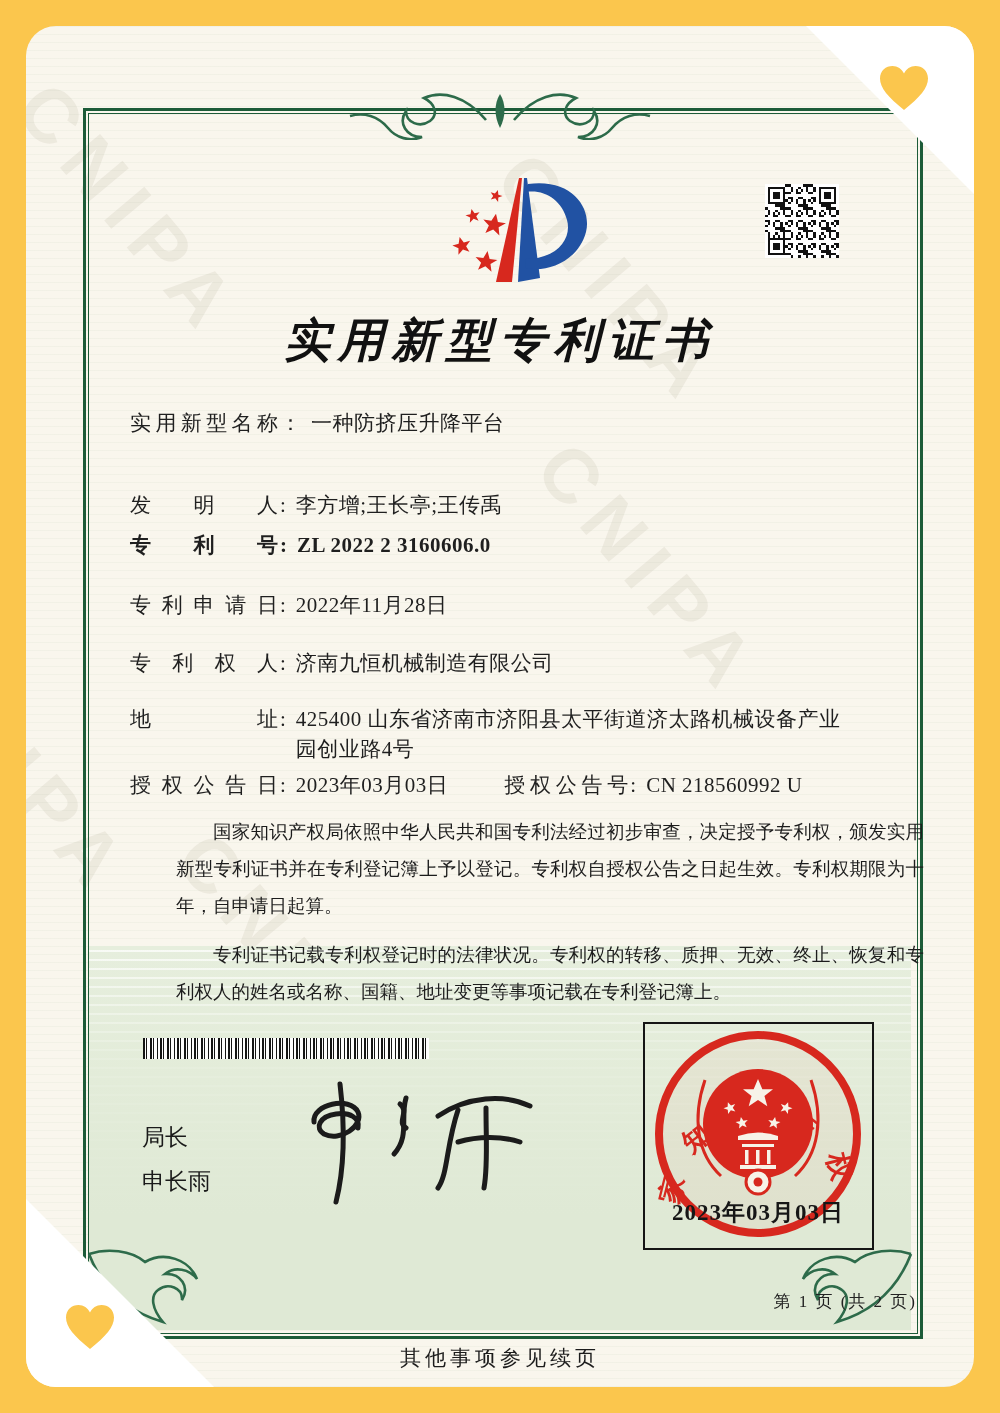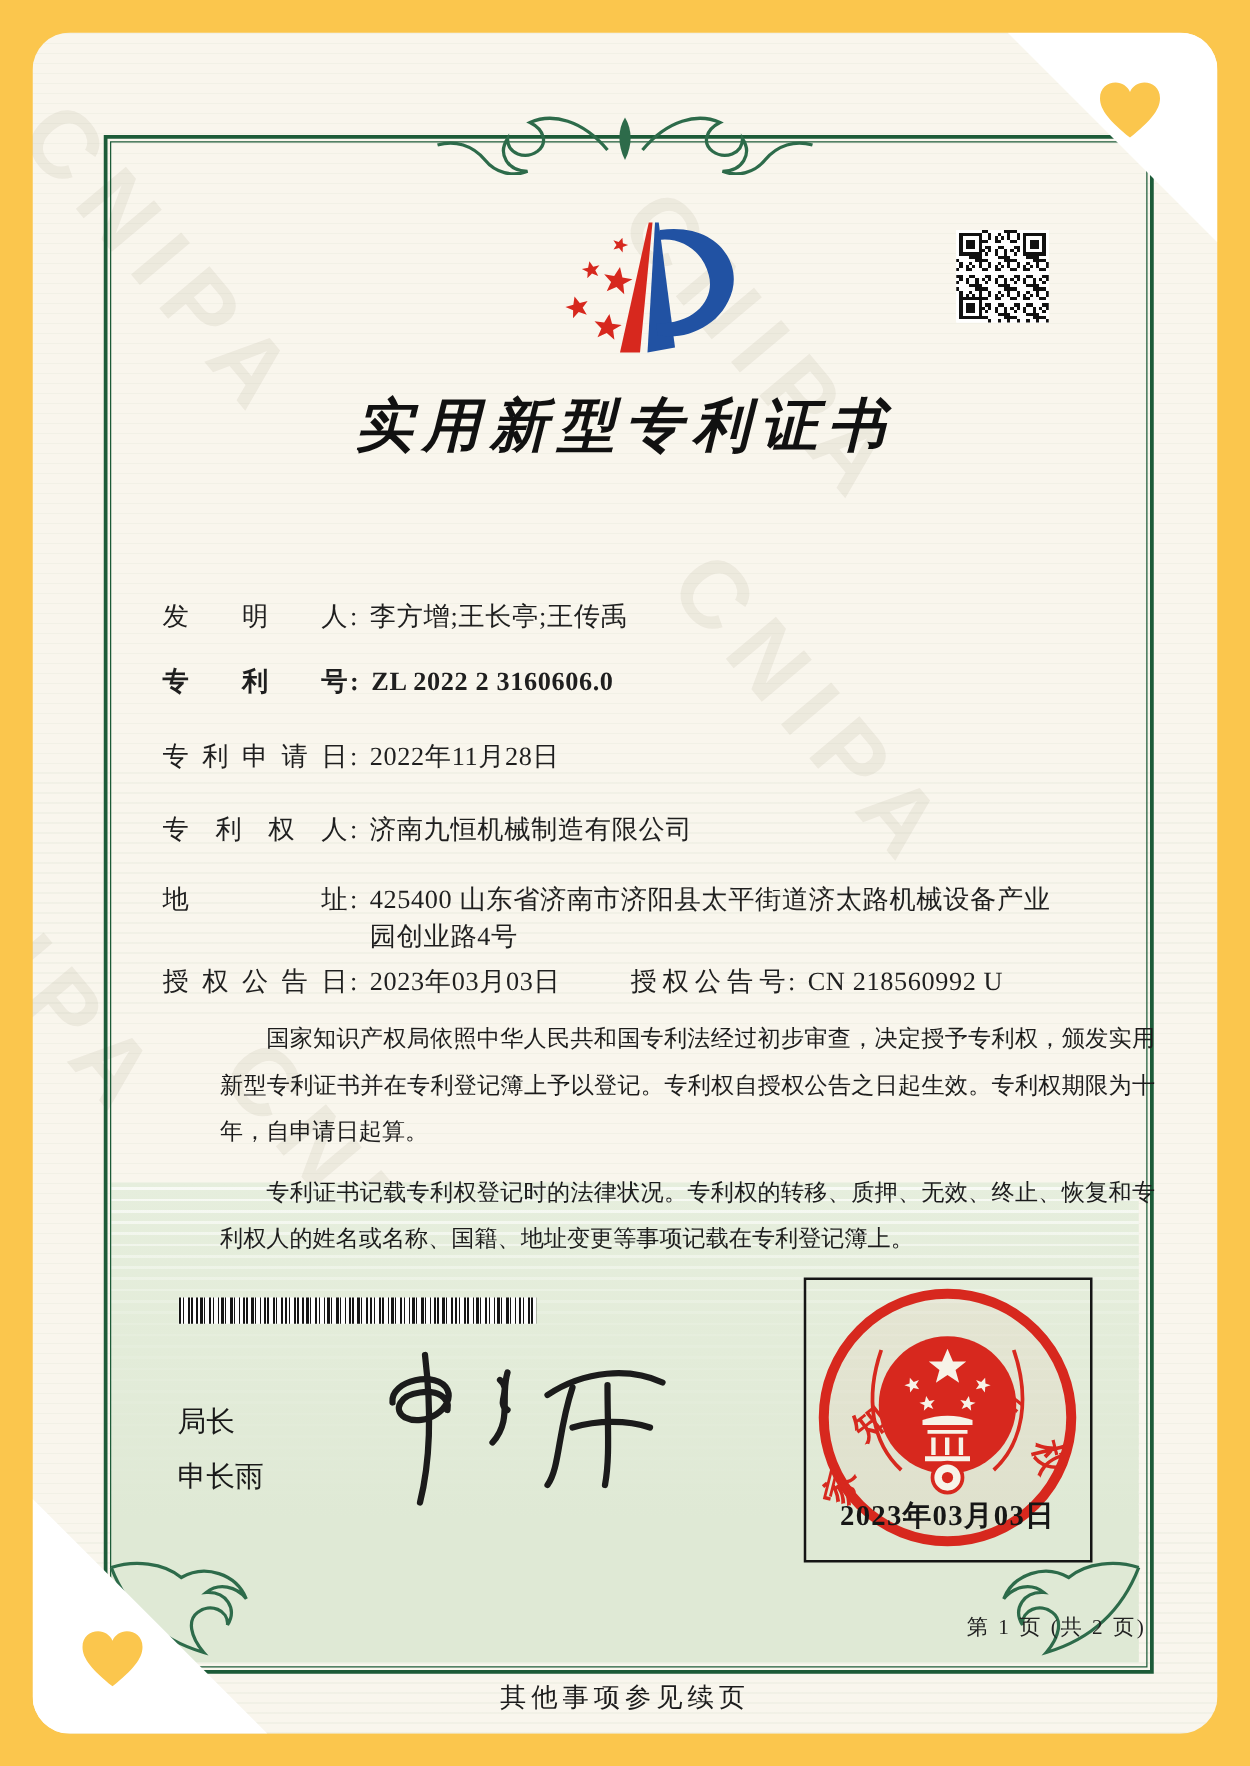--- a/index.html
+++ b/index.html
@@ -393,21 +393,26 @@
           <rect x="16" y="28" width="1" height="1"></rect>
           <rect x="19" y="28" width="1" height="1"></rect>
           <rect x="22" y="28" width="1" height="1"></rect>
           <rect x="25" y="28" width="1" height="1"></rect>
           <rect x="28" y="28" width="1" height="1"></rect>
         </g>
     </svg>
 
     <div class="title">实用新型专利证书</div>
 
-    <div class="row" style="top:452px;align-items:flex-end;">
+    <div class="row" style="top:382px;">
+      <span class="flabel">实用新型名称</span>
+        <span class="fcolon">：</span>
+      <span class="fvalue">一种防挤压升降平台</span>
+    </div>
+    <div class="row" style="top:464px;align-items:flex-end;">
       <span class="flabel">发明人</span>
         <span class="fcolon">:</span>
       <span class="fvalue">李方增;王长亭;王传禹</span>
     </div>
     <div class="row" style="top:504px;font-weight:bold;">
       <span class="flabel">专利号</span>
         <span class="fcolon">:</span>
       <span class="fvalue">ZL 2022 2 3160606.0</span>
     </div>
     <div class="row" style="top:564px;">

